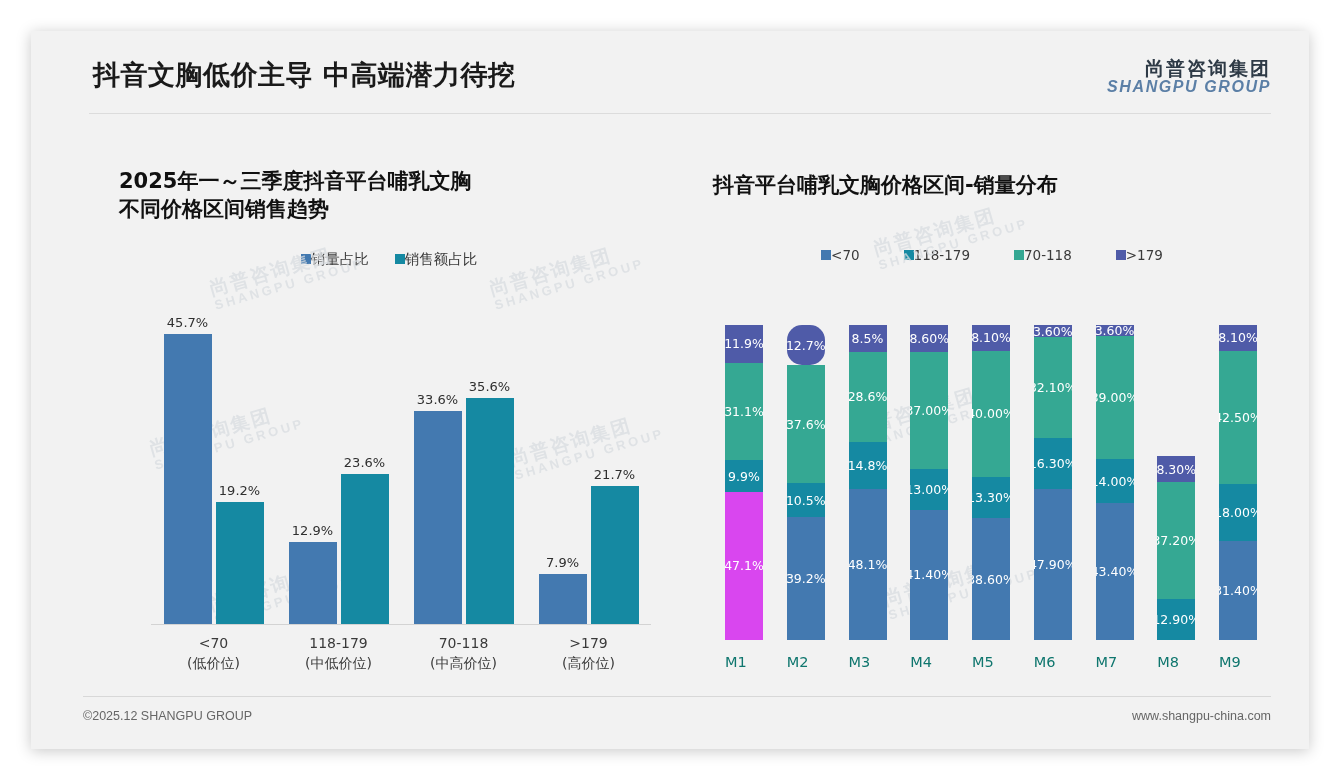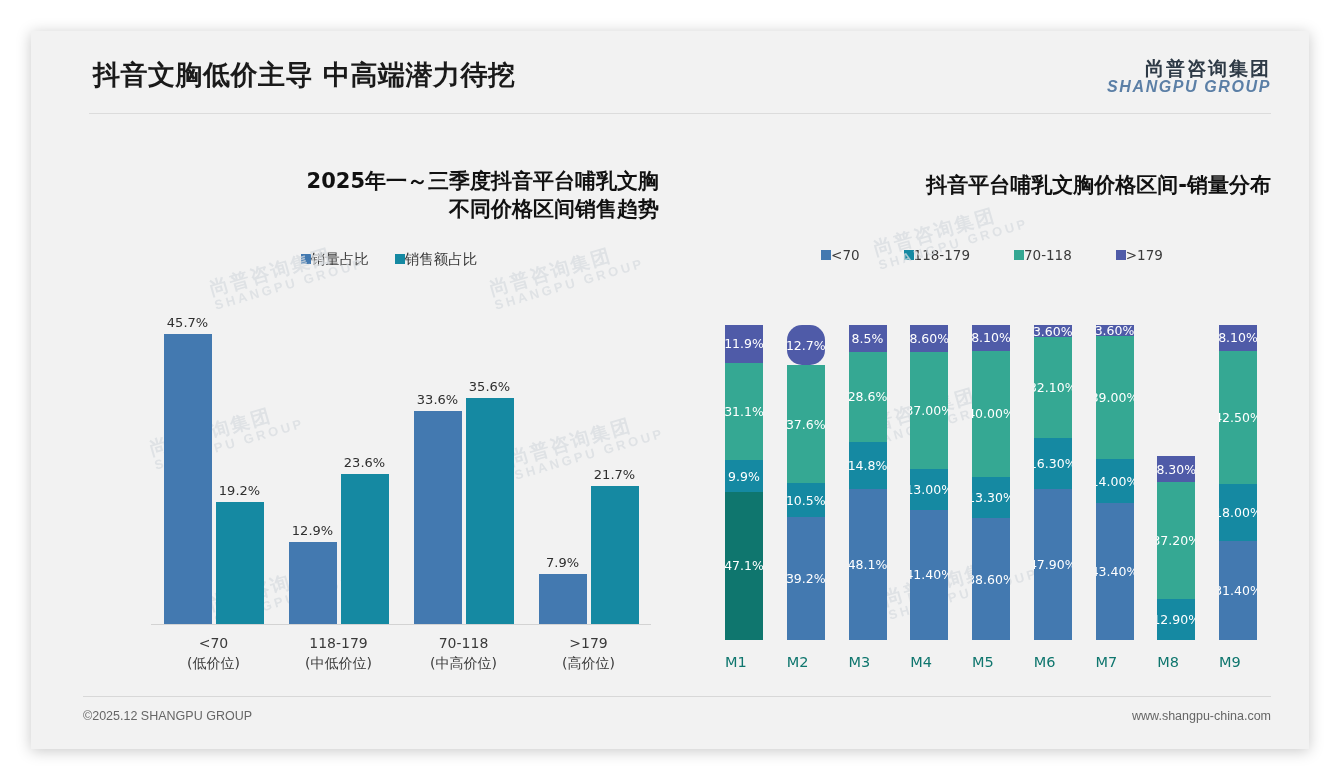--- a/index.html
+++ b/index.html
@@ -68,21 +68,21 @@
     height: 1px;
     background: #dcdcdc;
   }
 
   
   .panel { position: absolute; top: 96px; }
   .panel-left  { left: 58px;  width: 600px; height: 585px; }
   .panel-right { left: 672px; width: 578px; height: 585px; }
 
   .chart-title {
-    text-align: right;
+    text-align: left;
     font-size: 21px;
     font-weight: bold;
     color: #111;
     line-height: 1.35;
     font-family: "DejaVu Sans", "Liberation Sans", sans-serif;
   }
   .panel-left .chart-title { padding: 40px 30px 0; }
   .panel-right .chart-title { padding: 44px 10px 0; }
 
   
@@ -399,21 +399,21 @@
           <div class="sbar">
             <div class="sseg" style="background: rgb(79, 91, 168); height: 11.9%;">
               <span>11.9%</span>
             </div>
             <div class="sseg" style="background: rgb(53, 168, 147); height: 31.1%;">
               <span>31.1%</span>
             </div>
             <div class="sseg" style="background: rgb(21, 137, 162); height: 9.9%;">
               <span>9.9%</span>
             </div>
-            <div class="sseg" style="background: #0f766e; height: 47.1%;">
+            <div class="sseg" style="background: #d946ef; height: 47.1%;">
               <span>47.1%</span>
             </div>
           </div>
           <div class="sbar">
             <div class="sseg" style="background: rgb(79, 91, 168); height: 12.7%; border-radius: 15px;">
               <span>12.7%</span>
             </div>
             <div class="sseg" style="background: rgb(53, 168, 147); height: 37.6%;">
               <span>37.6%</span>
             </div>

